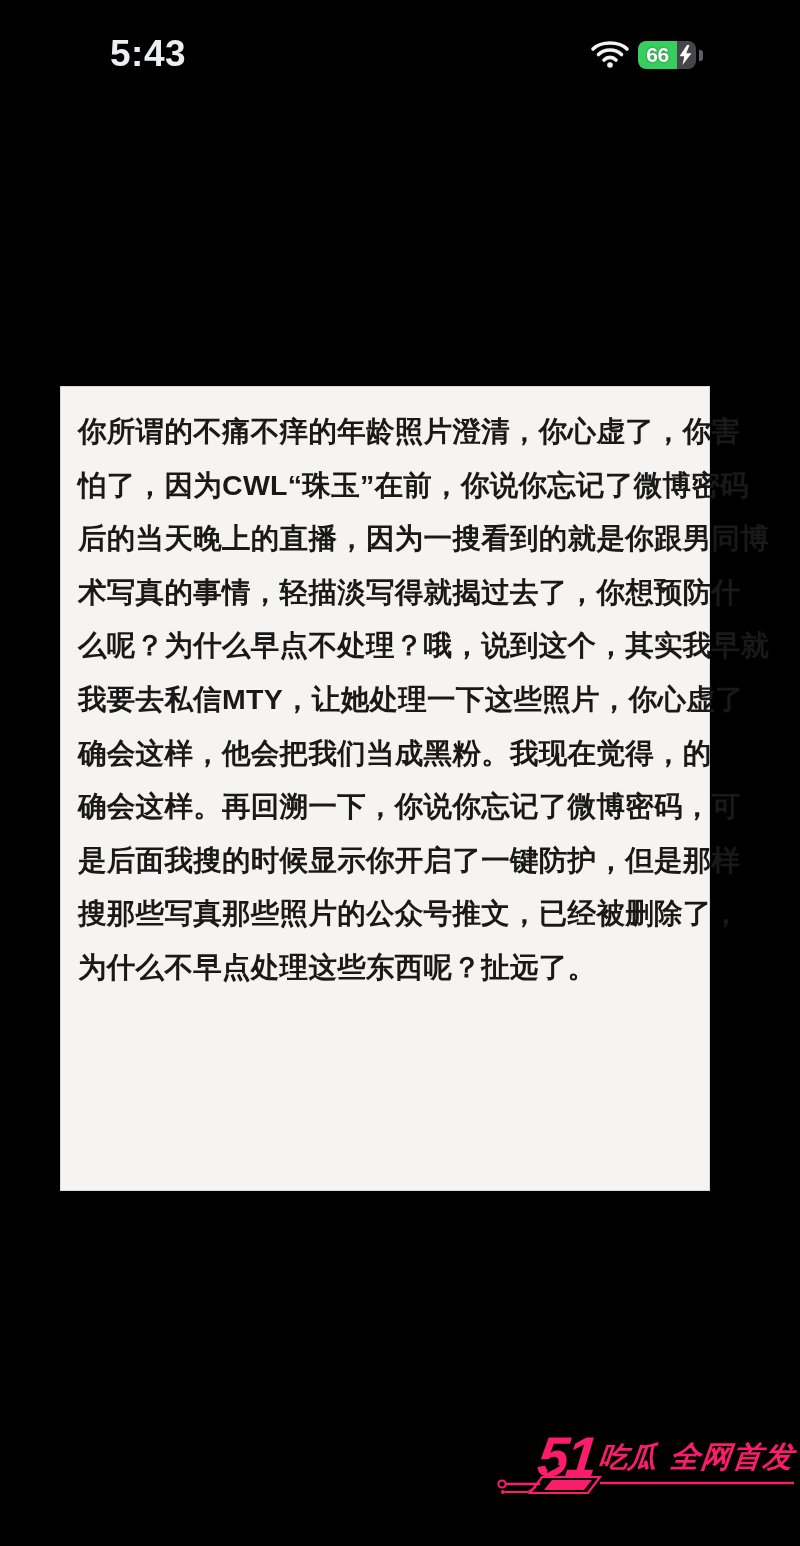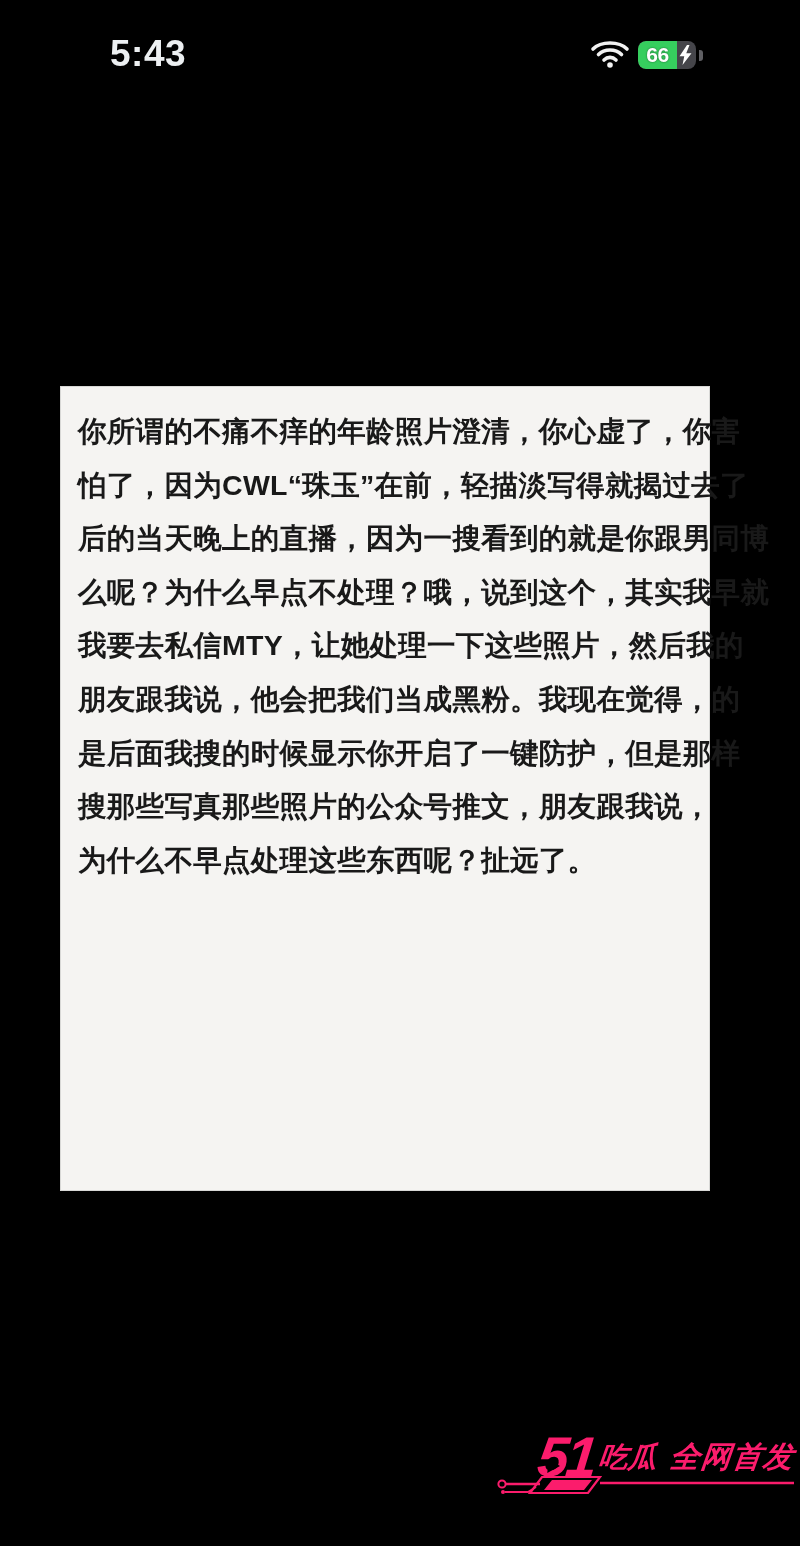--- a/index.html
+++ b/index.html
@@ -158,27 +158,29 @@
       <svg class="charging-bolt" viewBox="0 0 12 16">
         <path d="M7.2 0 L1.2 9 H5 L3.6 16 L10.8 6.5 H6.6 L9.2 0 Z" fill="#ffffff"></path>
       </svg>
     </div>
     <div class="battery-cap"></div>
   </div>
 
   <div class="post-card">
     <div class="post-text">
       <div class="post-line">你所谓的不痛不痒的年龄照片澄清，你心虚了，你害</div>
-      <div class="post-line">怕了，因为CWL“珠玉”在前，轻描淡写得就揭过去了</div>
+      <div class="post-line">怕了，因为CWL“珠玉”在前，你说你忘记了微博密码</div>
       <div class="post-line">后的当天晚上的直播，因为一搜看到的就是你跟男同博</div>
+      <div class="post-line">术写真的事情，轻描淡写得就揭过去了，你想预防什</div>
       <div class="post-line">么呢？为什么早点不处理？哦，说到这个，其实我早就</div>
-      <div class="post-line">我要去私信MTY，让她处理一下这些照片，然后我的</div>
-      <div class="post-line">朋友跟我说，他会把我们当成黑粉。我现在觉得，的</div>
+      <div class="post-line">我要去私信MTY，让她处理一下这些照片，你心虚了</div>
+      <div class="post-line">确会这样，他会把我们当成黑粉。我现在觉得，的</div>
+      <div class="post-line">确会这样。再回溯一下，你说你忘记了微博密码，可</div>
       <div class="post-line">是后面我搜的时候显示你开启了一键防护，但是那样</div>
-      <div class="post-line">搜那些写真那些照片的公众号推文，朋友跟我说，</div>
+      <div class="post-line">搜那些写真那些照片的公众号推文，已经被删除了，</div>
       <div class="post-line">为什么不早点处理这些东西呢？扯远了。</div>
     </div>
   </div>
 
   <div class="watermark" style="color:#fb1c6c;">
     <div class="brand-row">
       <span class="logo-51-wrap">
         <span class="logo-51">51</span>
         <span class="play-triangle"></span>
       </span>

